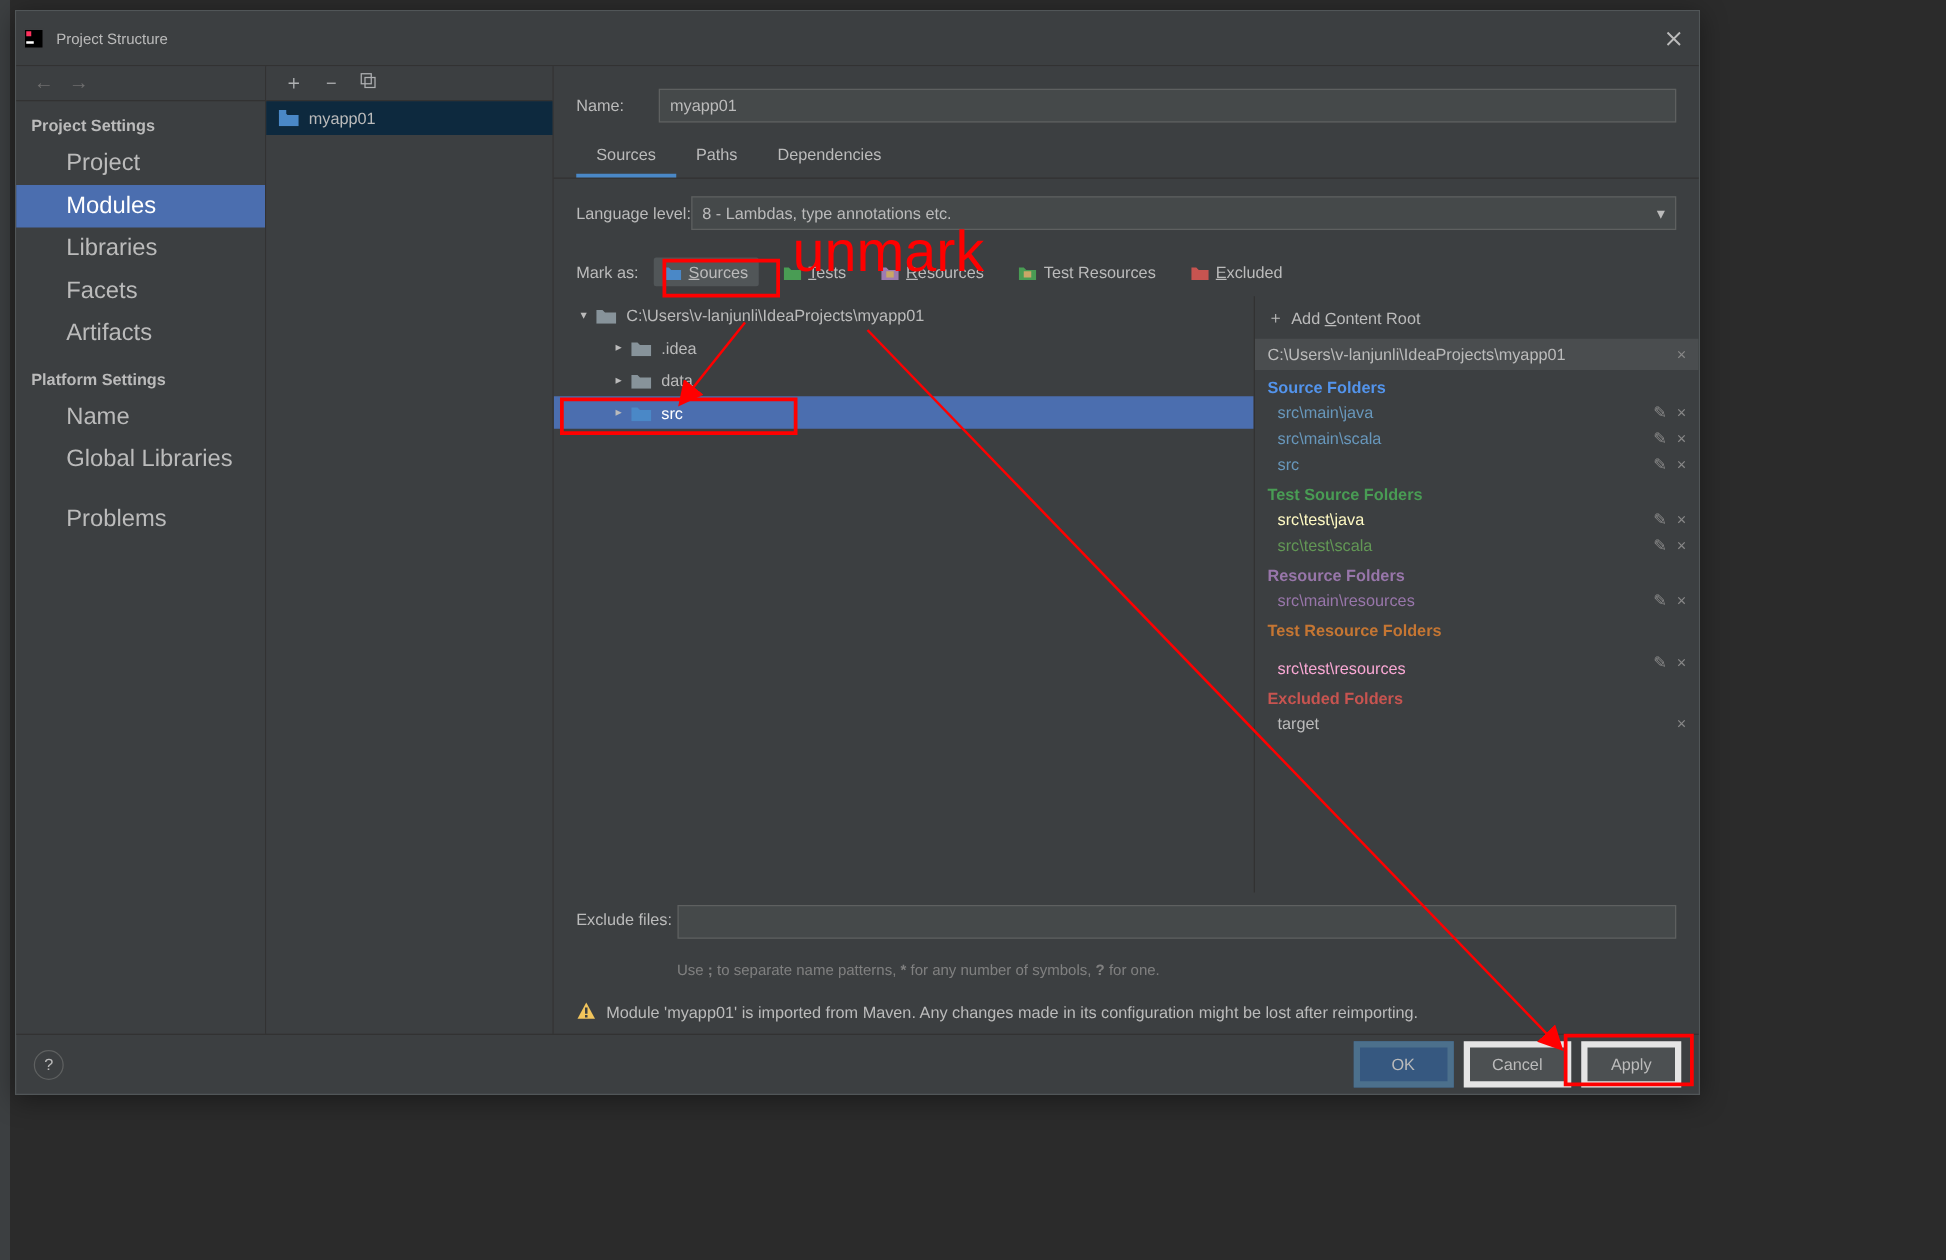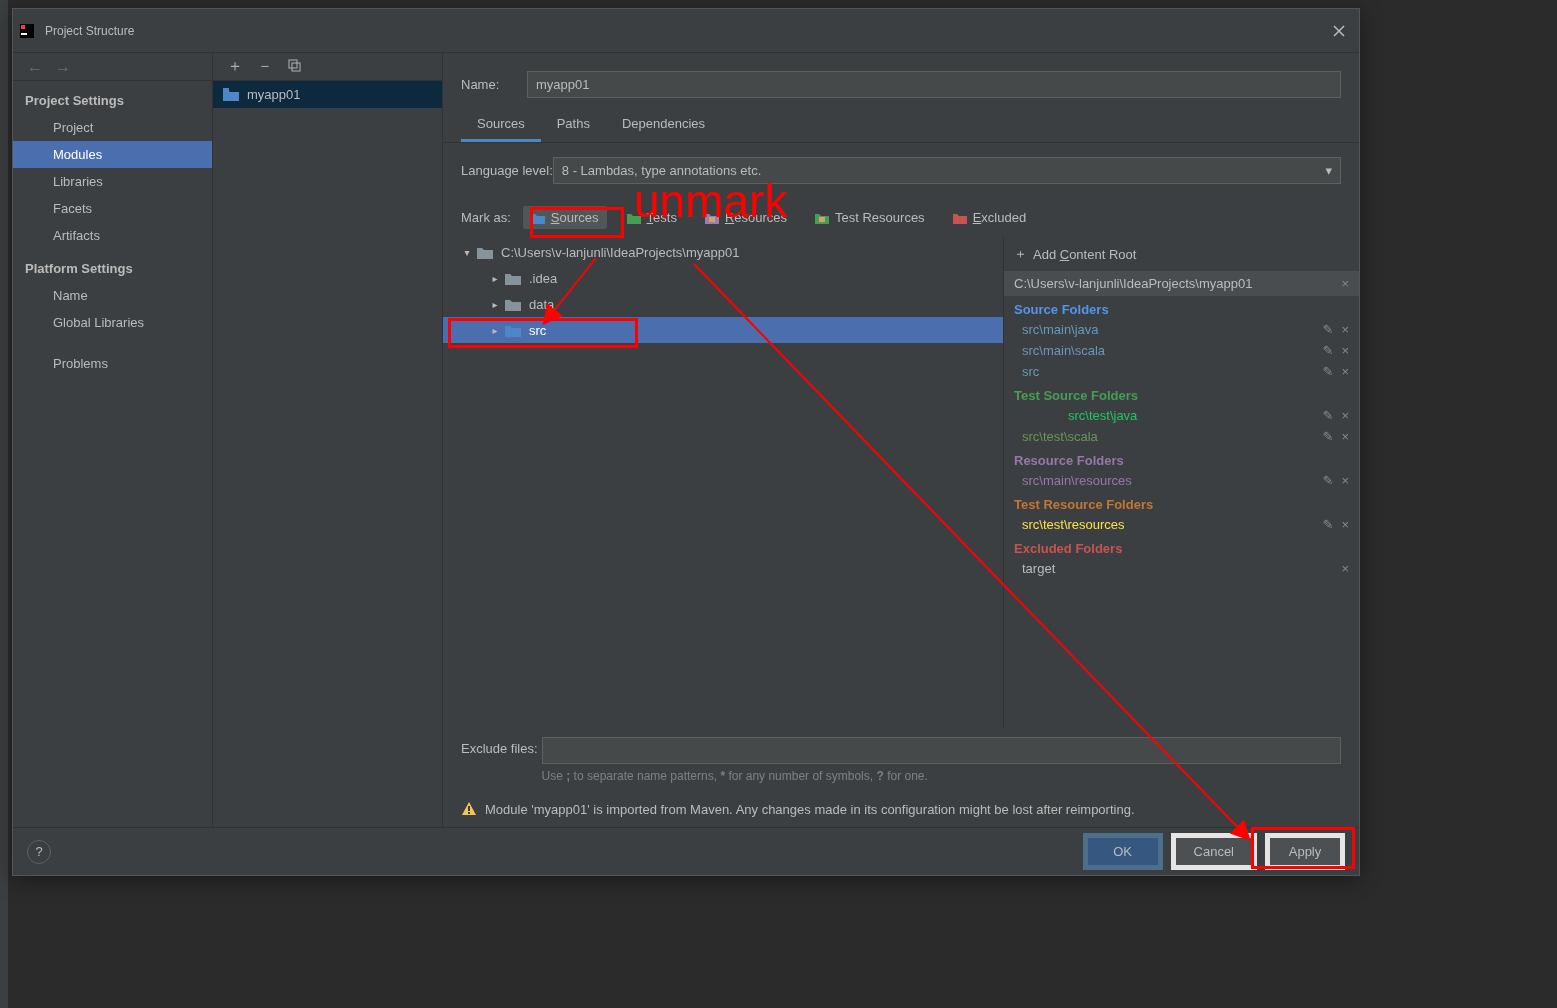--- a/index.html
+++ b/index.html
@@ -14,21 +14,21 @@
 .titlebar .title { flex: 1; font-size: 12px; color: #bbbbbb; }
 .titlebar .close { width: 28px; height: 28px; display: flex; align-items: center; justify-content: center; color: #bbbbbb; }
 
 .body { flex: 1; display: flex; min-height: 0; }
 
 
 .sidebar { width: 200px; background: #3c3f41; border-right: 1px solid #323232; display: flex; flex-direction: column; }
 .nav-arrows { height: 28px; display: flex; align-items: center; gap: 12px; padding-left: 14px; border-bottom: 1px solid #323232; }
 .nav-arrows span { color: #6e6e6e; font-size: 16px; }
 .sb-heading { font-weight: bold; color: #bbbbbb; padding: 12px 12px 6px 12px; font-size: 13px; }
-.sb-item { padding: 6px 12px 6px 40px; font-size: 13px; color: #bbbbbb; cursor: pointer; }
+.sb-item { padding: 6px 12px 6px 40px; font-size: 19px; color: #bbbbbb; cursor: pointer; }
 .sb-item.selected { background: #4b6eaf; color: #ffffff; }
 
 
 .modlist { width: 230px; background: #3c3f41; border-right: 1px solid #323232; display: flex; flex-direction: column; }
 .modlist .toolbar { height: 28px; display: flex; align-items: center; gap: 14px; padding-left: 14px; border-bottom: 1px solid #323232; color: #afb1b3; font-size: 16px; }
 .modlist .mod-item { display: flex; align-items: center; gap: 8px; padding: 6px 10px; font-size: 13px; color: #bbbbbb; background: #0d293e; }
 .folder-icon { width: 16px; height: 13px; display: inline-block; }
 
 
 .main { flex: 1; display: flex; flex-direction: column; background: #3c3f41; min-width: 0; }
@@ -61,34 +61,34 @@
 
 .rootspanel { width: 356px; border-left: 1px solid #323232; display: flex; flex-direction: column; overflow: auto; font-size: 13px; }
 .rootspanel .addroot { padding: 8px 10px; color: #bbbbbb; display: flex; align-items: center; gap: 6px; }
 .rootspanel .croot { background: #4a4d4f; padding: 5px 10px; display: flex; align-items: center; justify-content: space-between; color: #bbbbbb; }
 .rootspanel .sect { padding: 6px 10px 2px 10px; font-weight: bold; }
 .rootspanel .entry { padding: 3px 10px 3px 18px; display: flex; align-items: center; justify-content: space-between; }
 .rootspanel .entry .acts { color: #888; display: flex; gap: 8px; }
 .c-srcfold { color: #5394ec; }
 .c-srcitem { color: #6897bb; }
 .c-testfold { color: #499c54; }
-.c-testitemR { color: #22c55e; margin-left: 46px; }
+.c-testitemR { color: #fef9c3; }
 .c-testitemG { color: #629755; }
 .c-resfold { color: #9876aa; }
 .c-resitem { color: #9876aa; }
 .c-testres { color: #c57633; }
-.c-testresitem { color: #fde047; }
+.c-testresitem { color: #f9a8d4; margin-top: 10px; }
 .c-excl { color: #c75450; }
 .c-exclitem { color: #bbbbbb; }
 
 .exclude-row { padding: 10px 18px; display: flex; align-items: flex-start; gap: 4px; }
 .exclude-row label { font-size: 13px; padding-top: 4px; }
 .exclude-row .rcol { flex: 1; }
 .exclude-row input { width: 100%; background: #45494a; border: 1px solid #5e6060; color: #bbbbbb; padding: 5px 8px; font-size: 13px; box-sizing: border-box; }
-.exclude-row .hint { color: #808080; font-size: 12px; margin-top: 4px; line-height: 1.4; }
+.exclude-row .hint { color: #808080; font-size: 12px; margin-top: 17px; line-height: 1.4; }
 
 .warnbar { padding: 6px 18px 10px 18px; display: flex; align-items: center; gap: 8px; font-size: 13px; color: #bbbbbb; }
 .warn-icon { width: 16px; height: 16px; }
 
 .footer { height: 48px; border-top: 1px solid #323232; display: flex; align-items: center; padding: 0 14px; gap: 8px; }
 .footer .help { width: 24px; height: 24px; border: 1px solid #5e6060; border-radius: 50%; display: flex; align-items: center; justify-content: center; color: #bbbbbb; font-size: 13px; }
 .footer .spacer { flex: 1; }
 .footer button { min-width: 80px; padding: 6px 18px; font-size: 13px; border: 5px solid #e5e5e5; background: #4c5052; color: #bbbbbb; cursor: pointer; }
 .footer button.primary { background: #365880; border-color: #4c708c; color: #bbbbbb; }
 

